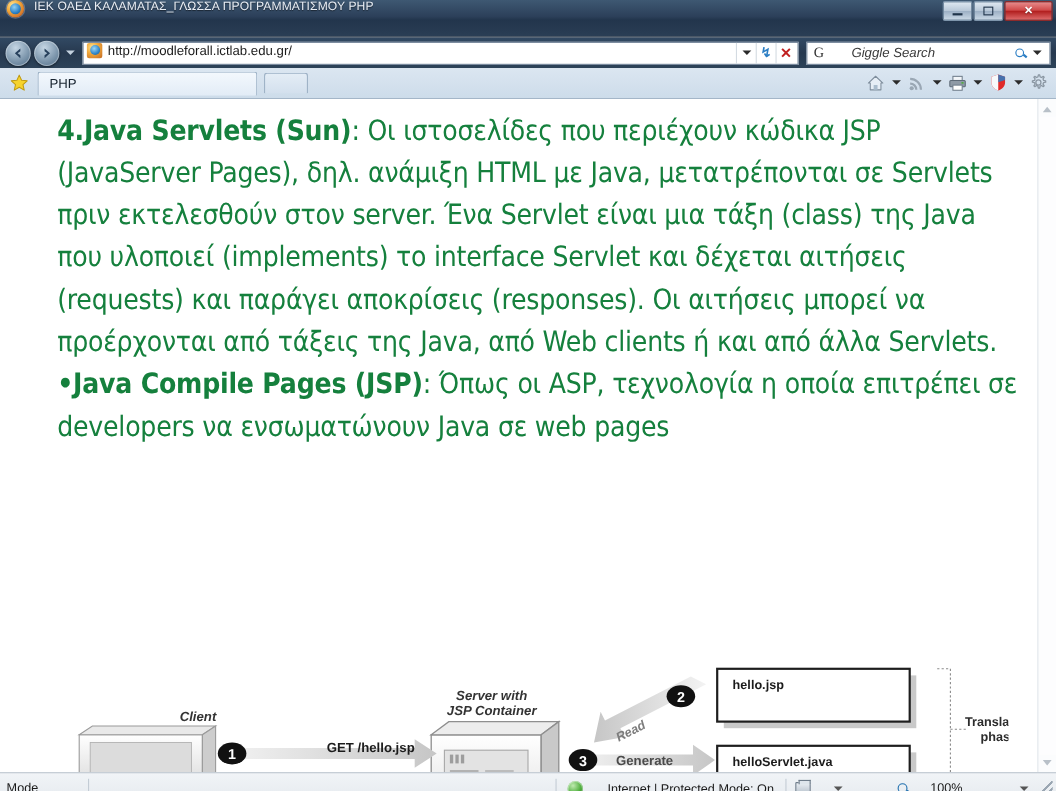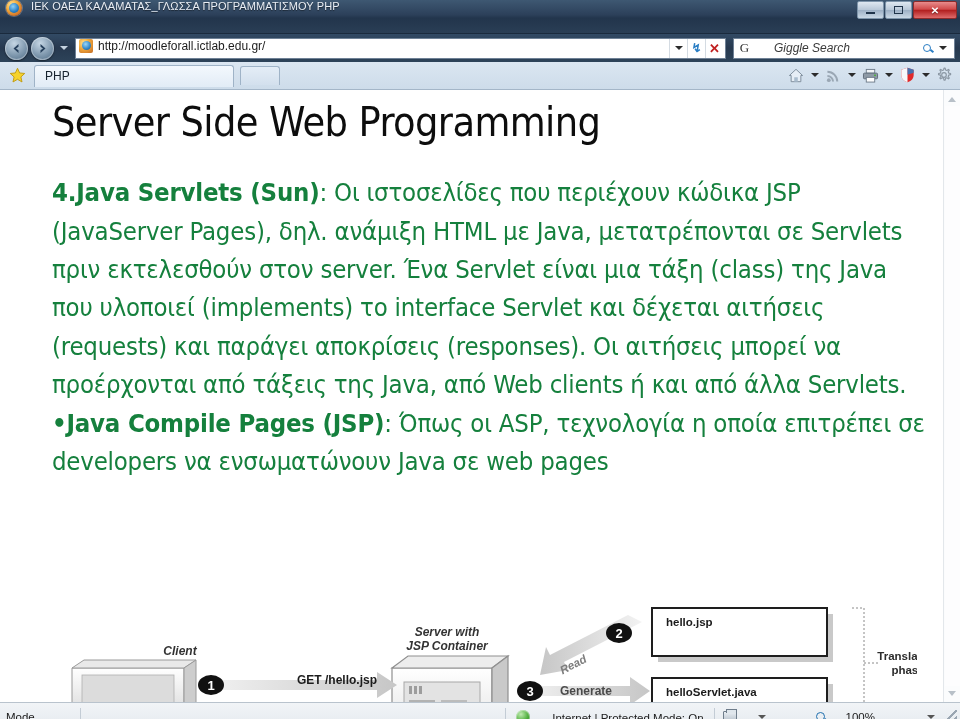--- a/index.html
+++ b/index.html
@@ -480,21 +480,20 @@
         <path d="M9 1.2 l1.3 0 .45 2.1 1.5.62 1.75-1.2.92.92-1.2 1.75.62 1.5 2.1.45 0 1.3-2.1.45-.62 1.5 1.2 1.75-.92.92-1.75-1.2-1.5.62-.45 2.1-1.3 0-.45-2.1-1.5-.62-1.75 1.2-.92-.92 1.2-1.75-.62-1.5-2.1-.45 0-1.3 2.1-.45.62-1.5-1.2-1.75.92-.92 1.75 1.2 1.5-.62z" fill="none" stroke="#8b97a3" stroke-width="1.3" stroke-linejoin="round"></path>
         <circle cx="9" cy="9" r="2.6" fill="none" stroke="#8b97a3" stroke-width="1.3"></circle>
       </svg>
     </div>
   </div>
 </div>
 
 <div class="viewport">
   <div class="page">
 
-    <div class="slide-title">Server Side Web Programming</div>
 
     <div class="body-block">
       <p class="para"><b>4.Java Servlets (Sun)</b><span>: Οι ιστοσελίδες που περιέχουν κώδικα JSP (JavaServer Pages), δηλ. ανάμιξη HTML με Java, μετατρέπονται σε Servlets πριν εκτελεσθούν στον server. Ένα Servlet είναι μια τάξη (class) της Java που υλοποιεί (implements) το interface Servlet και δέχεται αιτήσεις (requests) και παράγει αποκρίσεις (responses). Οι αιτήσεις μπορεί να προέρχονται από τάξεις της Java, από Web clients ή και από άλλα Servlets.</span></p>
       <p class="para"><b>•Java Compile Pages (JSP)</b><span>: Όπως οι ASP, τεχνολογία η οποία επιτρέπει σε developers να ενσωματώνουν Java σε web pages</span></p>
     </div>
 
     <div class="diagram-wrap">
       <svg width="865" height="192" viewBox="0 0 865 192">
         <defs>
           <linearGradient id="gbox" x1="0" y1="0" x2="0" y2="1">

